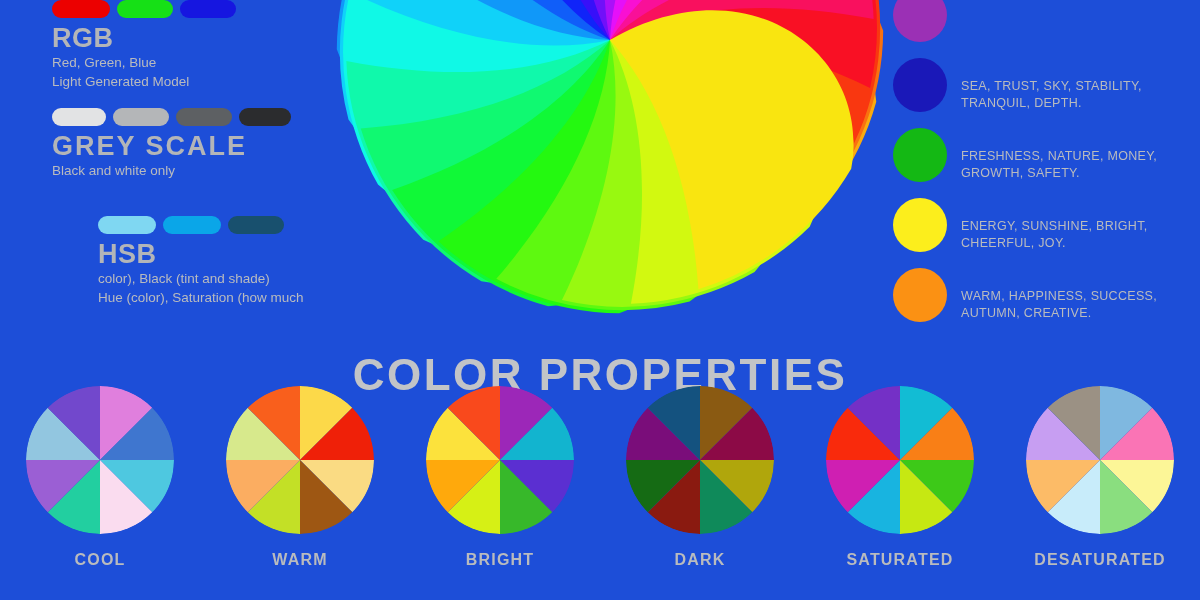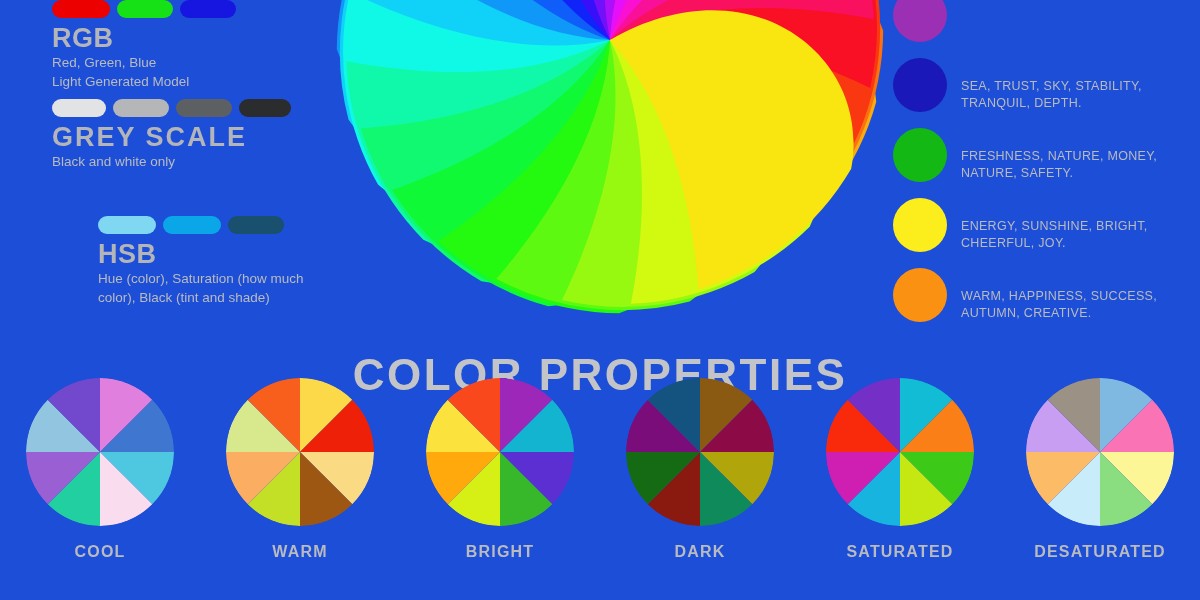--- a/index.html
+++ b/index.html
@@ -89,21 +89,21 @@
     font-weight: bold;
     letter-spacing: 2.5px;
     color: #c2c4c7;
     margin-top: 32px;
   }
 
   
   #properties {
     position: absolute;
     left: 0;
-    top: 378px;
+    top: 386px;
     width: 1200px;
     display: flex;
   }
   .prop {
     flex: 1 1 0;
     display: flex;
     flex-direction: column;
     align-items: center;
   }
   .prop-wheel {
@@ -132,43 +132,43 @@
         <div class="swatch" style="background: rgb(22, 224, 22); width: 56px;"></div>
         <div class="swatch" style="background: rgb(22, 22, 224); width: 56px;"></div>
       </div>
     <div class="model-title">RGB</div>
     <div class="model-desc">
       <div>Red, Green, Blue</div>
       <div>Light Generated Model</div>
     </div>
   </div>
 
-  <div class="model-block" id="block-greyscale" style="top:99px;">
+  <div class="model-block" id="block-greyscale" style="top:108px;">
     <div class="swatch-row">
         <div class="swatch" style="background: rgb(226, 227, 228); width: 54px;"></div>
         <div class="swatch" style="background: rgb(180, 182, 184); width: 56px;"></div>
         <div class="swatch" style="background: rgb(93, 96, 99); width: 56px;"></div>
         <div class="swatch" style="background: rgb(43, 44, 46); width: 52px;"></div>
       </div>
     <div class="model-title wide">GREY SCALE</div>
     <div class="model-desc">
       <div>Black and white only</div>
     </div>
   </div>
 
   <div class="model-block" id="block-hsb" style="top:216px;margin-left:46px;">
     <div class="swatch-row">
         <div class="swatch" style="background: rgb(127, 215, 242); width: 58px;"></div>
         <div class="swatch" style="background: rgb(10, 166, 232); width: 58px;"></div>
         <div class="swatch" style="background: rgb(24, 80, 110); width: 56px;"></div>
       </div>
     <div class="model-title">HSB</div>
     <div class="model-desc">
+      <div>color), Black (tint and shade)</div>
       <div>Hue (color), Saturation (how much</div>
-      <div>color), Black (tint and shade)</div>
     </div>
   </div>
 
   <div id="wheel-wrap">
     <svg id="wheel-svg" viewBox="0 0 560 560">
         <g transform="rotate(345 280 280)">
           <path d="M 280 280 C 419.36 199.60000000000002, 542.64 296.08, 521.2 408.64 A 268 268 0 0 1 368.44 529.24 C 360.4 419.36, 328.24 333.6, 280 280 Z" fill="hsl(40, 95%, 52%)"></path>
         </g>
         <g transform="rotate(330 280 280)">
           <path d="M 280 280 C 419.36 199.60000000000002, 542.64 296.08, 521.2 408.64 A 268 268 0 0 1 368.44 529.24 C 360.4 419.36, 328.24 333.6, 280 280 Z" fill="hsl(25, 95%, 52%)"></path>
@@ -254,21 +254,21 @@
         <div class="meaning-dot" style="background: rgb(26, 24, 184);"></div>
         <div class="meaning-text">
           <div>SEA, TRUST, SKY, STABILITY,</div>
           <div>TRANQUIL, DEPTH.</div>
         </div>
       </div>
       <div class="meaning-row">
         <div class="meaning-dot" style="background: rgb(20, 184, 20);"></div>
         <div class="meaning-text">
           <div>FRESHNESS, NATURE, MONEY,</div>
-          <div>NATURE, SAFETY.</div>
+          <div>GROWTH, SAFETY.</div>
         </div>
       </div>
       <div class="meaning-row">
         <div class="meaning-dot" style="background: rgb(252, 238, 28);"></div>
         <div class="meaning-text">
           <div>ENERGY, SUNSHINE, BRIGHT,</div>
           <div>CHEERFUL, JOY.</div>
         </div>
       </div>
       <div class="meaning-row">

